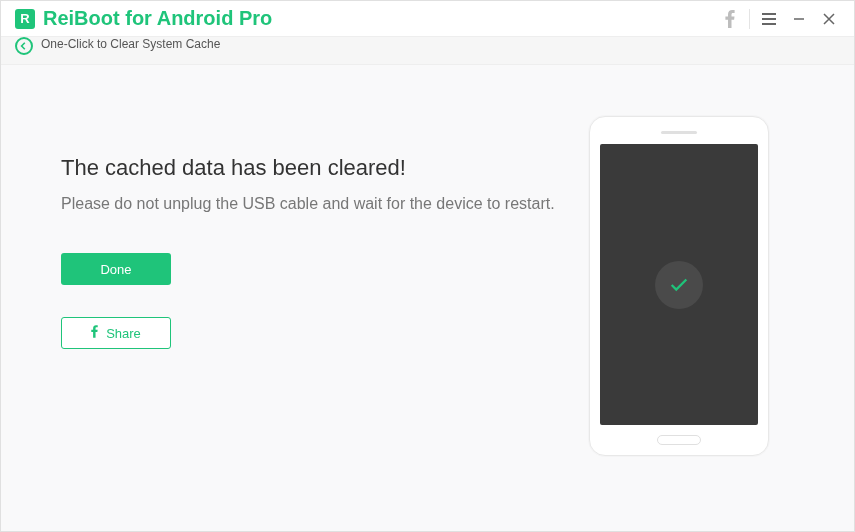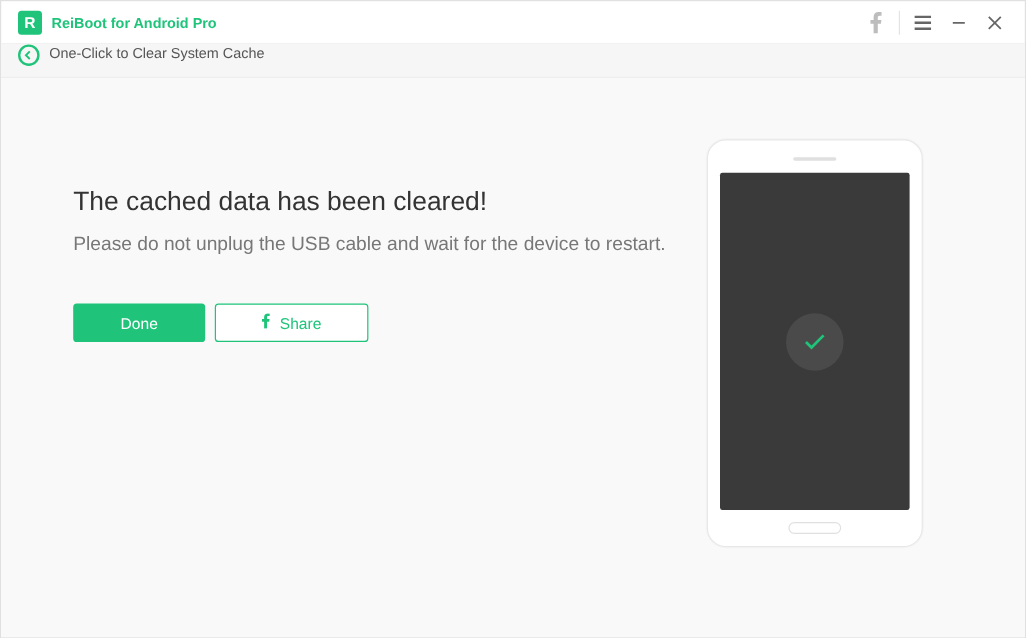--- a/index.html
+++ b/index.html
@@ -1,34 +1,34 @@
 <!DOCTYPE html>
 <html><head>
   <meta charset="utf-8">
   <style>
     * { box-sizing: border-box; margin: 0; padding: 0; }
     body { font-family: -apple-system, BlinkMacSystemFont, "Segoe UI", Arial, sans-serif; background: #fff; }
     .window { width: 855px; height: 532px; border: 1px solid #e0e0e0; background: #fff; display: flex; flex-direction: column; }
     .titlebar { height: 36px; display: flex; align-items: center; padding: 0 10px 0 14px; border-bottom: 1px solid #eee; }
     .logo { width: 20px; height: 20px; background: #1fc47a; border-radius: 3px; display: flex; align-items: center; justify-content: center; color: #fff; font-weight: bold; font-size: 13px; margin-right: 8px; }
-    .title { color: #1fc47a; font-weight: 600; font-size: 12px; }
+    .title { color: #1fc47a; font-weight: 600; font-size: 20px; }
     .titlebar-spacer { flex: 1; }
     .titlebar-btn { width: 30px; height: 30px; display: flex; align-items: center; justify-content: center; color: #888; font-size: 16px; cursor: pointer; }
     .tb-divider { width: 1px; height: 20px; background: #e4e4e4; margin: 0 4px; }
     .subheader { height: 28px; background: #f6f6f6; border-bottom: 1px solid #eee; display: flex; padding: 0 14px; gap: 8px; }
     .back-icon { width: 18px; height: 18px; border: 2px solid #1fc47a; border-radius: 50%; display: flex; align-items: center; justify-content: center; cursor: pointer; }
     .subheader-label { color: #555; font-size: 12px; }
     .content { flex: 1; background: #f9f9fa; display: flex; padding: 40px 60px 64px 60px; }
     .left { flex: 1; padding-top: 50px; }
     .msg-title { color: #333; font-size: 22px; font-weight: 500; margin-bottom: 14px; }
     .msg-sub { color: #777; font-size: 16px; margin-bottom: 40px; }
-    .btn-row { display: flex; gap: 8px; }
+    .btn-row { display: flex; gap: 32px; flex-direction: column; }
     .btn { height: 32px; border-radius: 3px; font-size: 13px; display: flex; align-items: center; justify-content: center; cursor: pointer; border: none; }
     .btn-done { width: 110px; background: #1fc47a; color: #fff; font-weight: 500; }
-    .btn-share { width: 128px; background: #fff; border: 1px solid #1fc47a; color: #1fc47a; gap: 8px; }
+    .btn-share { width: 110px; background: #fff; border: 1px solid #1fc47a; color: #1fc47a; gap: 8px; }
     .right { width: 230px; display: flex; align-items: center; justify-content: center; }
     .phone { width: 180px; height: 340px; background: #fff; border: 1px solid #e8e8e8; border-radius: 16px; display: flex; flex-direction: column; align-items: center; padding: 14px 10px 10px 10px; box-shadow: 0 0 0 1px rgba(0,0,0,0.02); }
     .speaker { width: 36px; height: 3px; background: #e0e0e0; border-radius: 2px; margin-bottom: 10px; }
     .screen { flex: 1; width: 100%; background: #3a3a3a; border-radius: 2px; display: flex; align-items: center; justify-content: center; }
     .check-circle { width: 48px; height: 48px; border-radius: 50%; background: #4a4a4a; display: flex; align-items: center; justify-content: center; }
     .home-btn { width: 44px; height: 10px; border: 1px solid #e0e0e0; border-radius: 6px; margin-top: 10px; }
   </style>
 </head>
 <body>
 

